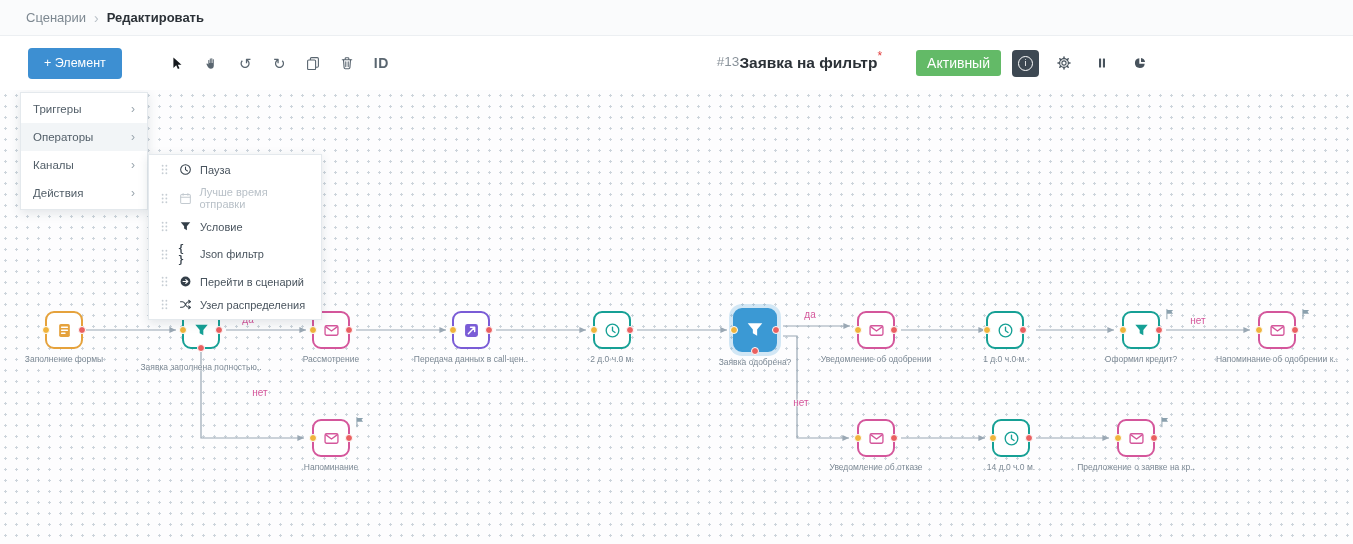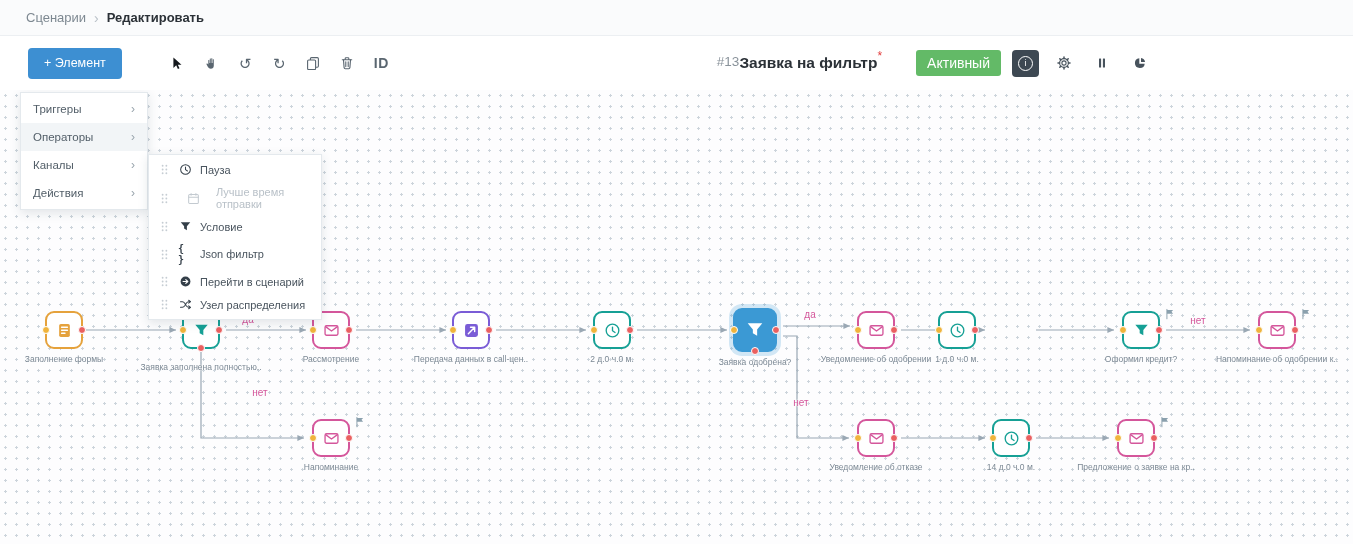--- a/index.html
+++ b/index.html
@@ -86,21 +86,21 @@
   .panel { position:absolute; background:#fff; border:1px solid #e4e9ed; box-shadow:0 3px 10px rgba(40,60,80,.13); z-index:20; }
   .menu { left:20px; top:2px; width:128px; padding:2px 0; }
   .menu-item {
     display:flex; align-items:center; justify-content:space-between;
     padding:7px 12px; font-size:11.5px; color:#525e68; cursor:pointer;
   }
   .menu-item.open { background:#f2f5f7; }
   .menu-item .chev { color:#9aa5ad; font-size:12px; }
   .submenu { left:148px; top:30px; width:174px; padding:3px 0;margin-top:34px; }
   .submenu-item { display:flex; align-items:center; gap:7px; padding:5px 9px; font-size:11px; color:#49545e; cursor:pointer; }
-  .submenu-item.disabled { color:#b9c1c8; cursor:default;gap:16px; }
+  .submenu-item.disabled { color:#b9c1c8; cursor:default; }
   .submenu-item.disabled .smi-icon { color:#c3cad0; }
   .handle { color:#c6cdd3; display:flex; }
   .handle svg, .smi-icon svg { width:13px; height:13px; }
   .smi-icon { color:#343f49; display:flex; width:15px; justify-content:center; align-items:center; }
   .braces-txt { font-family:"DejaVu Sans Mono", monospace; font-size:10px; font-weight:bold; }
 </style>
 </head>
 <body>
 
 <div class="breadcrumb">
@@ -450,21 +450,21 @@
           <svg viewBox="0 0 14 14" width="14" height="14" fill="none" stroke="currentColor" stroke-width="1.1" stroke-linecap="round" stroke-linejoin="round">
             <rect x="1.7" y="3.1" width="10.6" height="7.8" rx="1.2"></rect>
             <path d="M2.4 4 L7 7.4 L11.6 4"></path>
           </svg>
         </span>
         <span class="port in"></span>
         <span class="port out"></span>
       </div>
       <div class="node-label">Уведомление об одобрении</div>
     </div>
-    <div class="node" style="left: 892px; top: 221px; justify-content: center;">
+    <div class="node" style="left: 940px; top: 221px; justify-content: center;">
       <div class="node-box" style="border-color:#16a095;color:#16a095">
         <span style="display:flex">
           <svg viewBox="0 0 14 14" width="14" height="14" fill="none" stroke="currentColor" stroke-width="1.1" stroke-linecap="round" stroke-linejoin="round">
             <circle cx="7" cy="7" r="5.2"></circle>
             <path d="M7 4.2 V7.2 L9.1 8.6"></path>
           </svg>
         </span>
         <span class="port in"></span>
         <span class="port out"></span>
       </div>

